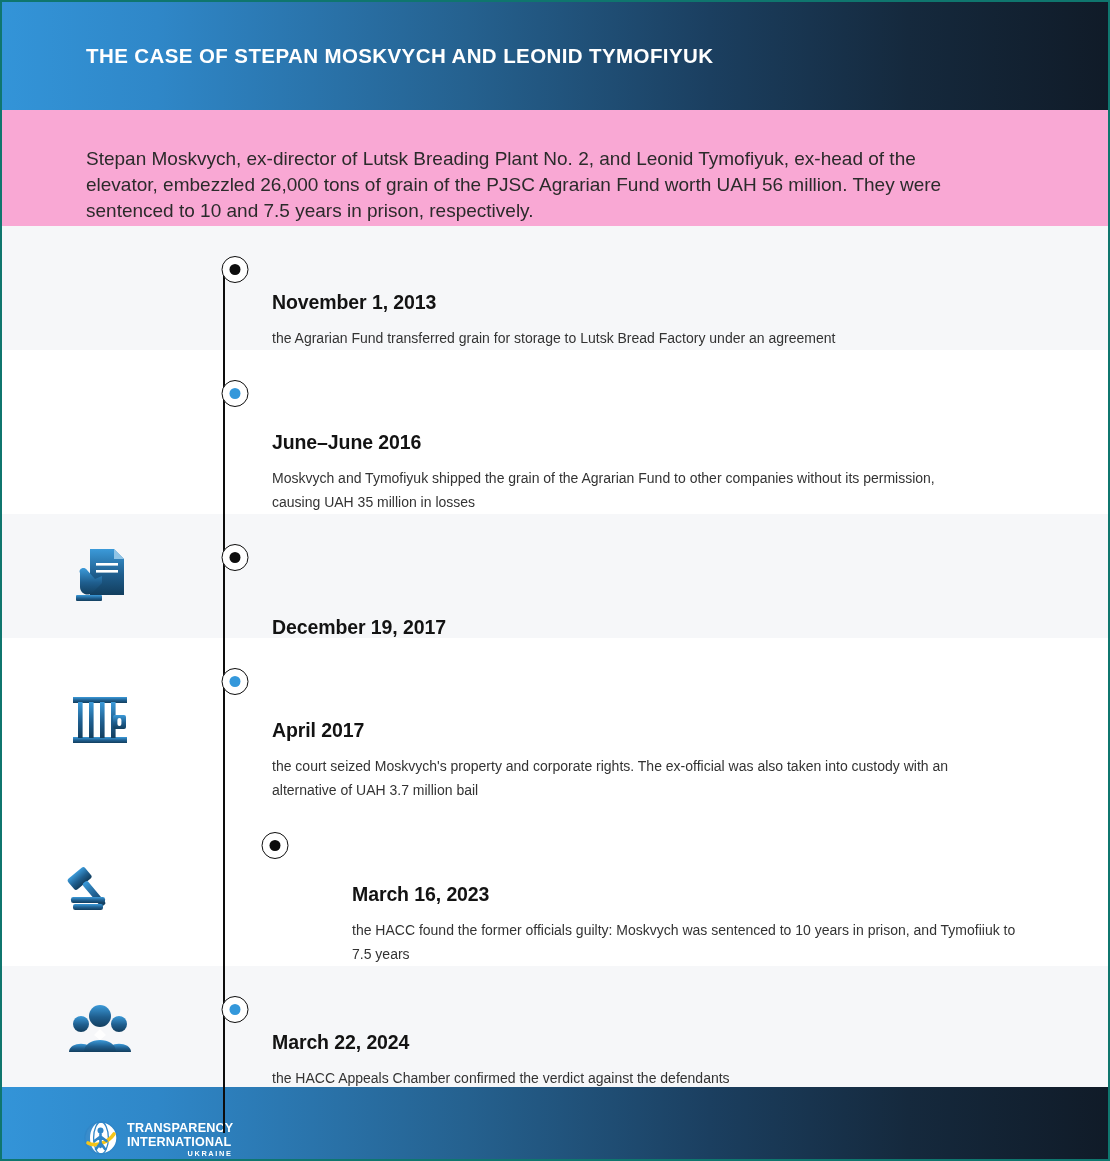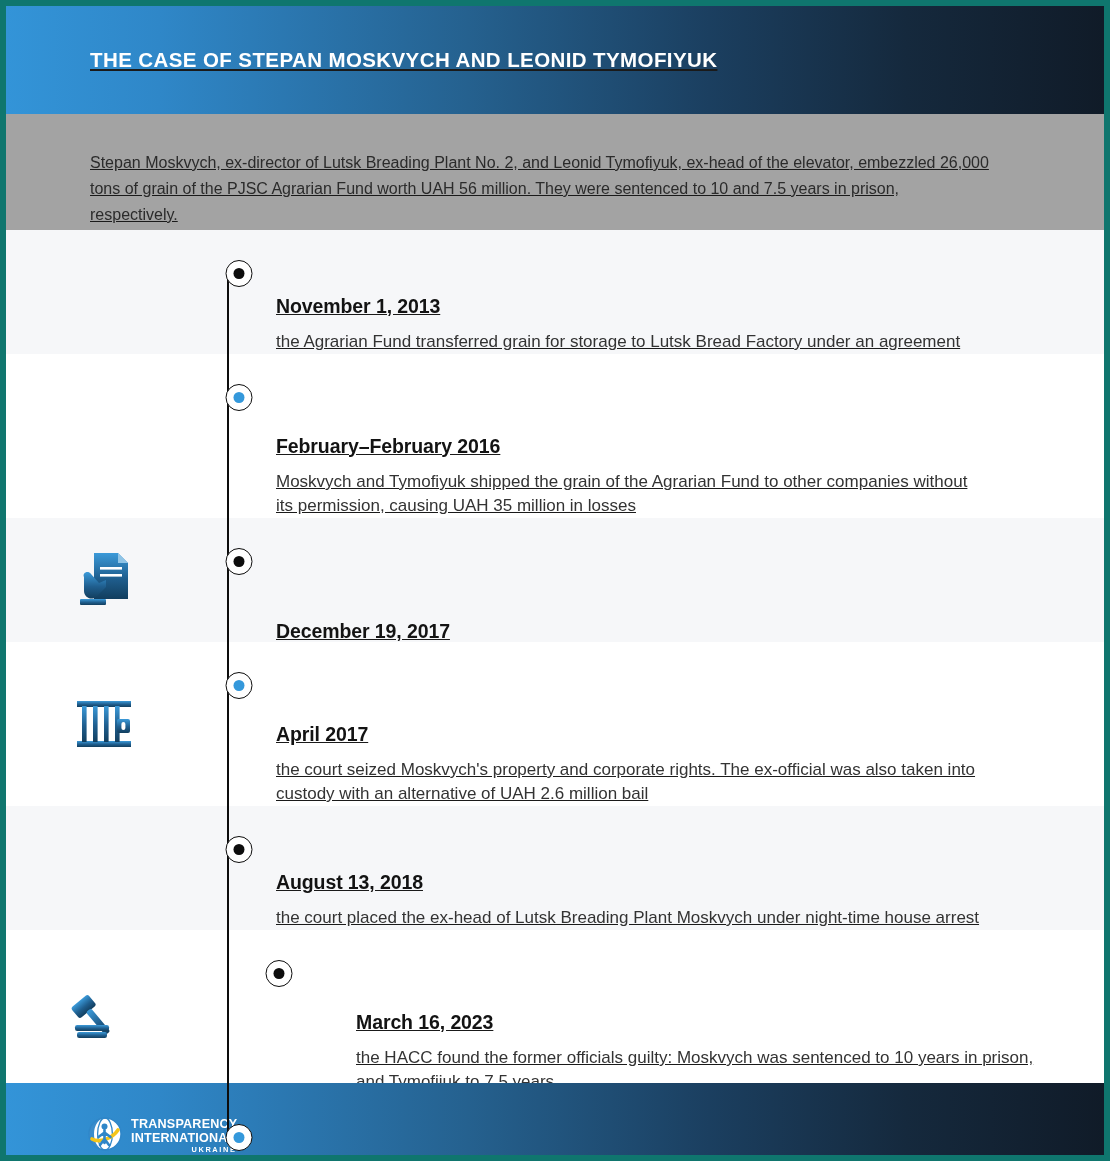--- a/index.html
+++ b/index.html
@@ -7,24 +7,23 @@
   body {
     font-family:"Liberation Sans", sans-serif;
     background:#ffffff;
     color:#1a1a1a;
     overflow:hidden;
   }
   .page {
     position:relative;
     width:1110px;
     height:1161px;
-    background:#a3a3a3;
-    border:6px solid #0f766e;
+    background:#f9a8d4;
+    border:2px solid #0f766e;
     overflow:hidden;
-    text-decoration:underline;
   }
 
   
   .header {
     position:relative;
     height:108px;
     background:linear-gradient(90deg,#3394d8 0%,#2f87c8 14%,#25618f 42%,#1b3f60 64%,#15293d 82%,#101b28 100%);
     display:flex;
     align-items:center;
   }
@@ -37,21 +36,21 @@
     text-transform:uppercase;
     line-height:1.1;
   }
 
   
   .intro {
     padding:36px 84px 0 84px;
     height:116px;
   }
   .intro-text {
-    font-size:16px;
+    font-size:19px;
     line-height:26px;
     color:#2b2b2b;
     max-width:900px;
   }
 
   
   .timeline {
     position:relative;
     width:100%;
   }
@@ -116,21 +115,21 @@
 
   .ev-date {
     font-size:19.5px;
     font-weight:bold;
     color:#131313;
     letter-spacing:-0.1px;
     line-height:1.1;
   }
   .ev-desc {
     margin-top:13px;
-    font-size:17px;
+    font-size:14px;
     line-height:24px;
     color:#333333;
     max-width:712px;
   }
 
   
   .icon-wrap { width:72px; height:72px; display:flex; align-items:center; justify-content:center; }
   .icon-wrap.empty { visibility:hidden; }
 
   
@@ -195,21 +194,21 @@
       <div class="row plain" style="height: 164px;">
         <div class="col-icon">
           <span class="icon-wrap empty"></span>
         </div>
         <div class="col-marker">
           <div class="marker" style="top: 30px;">
             <div class="dot blue"></div>
           </div>
         </div>
         <div class="col-body" style="padding-top: 30px;">
-          <div class="ev-date">February–February 2016</div>
+          <div class="ev-date">June–June 2016</div>
           <div class="ev-desc">Moskvych and Tymofiyuk shipped the grain of the Agrarian Fund to other companies without its permission, causing UAH 35 million in losses</div>
         </div>
       </div>
       <div class="row shaded" style="height: 124px;">
         <div class="col-icon">
           <span class="icon-wrap">
             <svg width="56" height="62" viewBox="0 0 56 62">
               <defs>
                 <linearGradient id="g1" x1="0" y1="0" x2="0" y2="1">
                   <stop offset="0%" stop-color="#3b9ad9"></stop>
@@ -257,35 +256,21 @@
             </svg>
           </span>
         </div>
         <div class="col-marker">
           <div class="marker" style="top: 30px;">
             <div class="dot blue"></div>
           </div>
         </div>
         <div class="col-body" style="padding-top: 30px;">
           <div class="ev-date">April 2017</div>
-          <div class="ev-desc">the court seized Moskvych's property and corporate rights. The ex-official was also taken into custody with an alternative of UAH 2.6 million bail</div>
-        </div>
-      </div>
-      <div class="row shaded" style="height: 124px;">
-        <div class="col-icon">
-          <span class="icon-wrap empty"></span>
-        </div>
-        <div class="col-marker">
-          <div class="marker" style="top: 30px;">
-            <div class="dot black"></div>
-          </div>
-        </div>
-        <div class="col-body" style="padding-top: 30px;">
-          <div class="ev-date">August 13, 2018</div>
-          <div class="ev-desc">the court placed the ex-head of Lutsk Breading Plant Moskvych under night-time house arrest</div>
+          <div class="ev-desc">the court seized Moskvych's property and corporate rights. The ex-official was also taken into custody with an alternative of UAH 3.7 million bail</div>
         </div>
       </div>
       <div class="row plain" style="height: 164px; gap: 40px;">
         <div class="col-icon">
           <span class="icon-wrap">
             <svg width="66" height="62" viewBox="0 0 66 62">
               <defs>
                 <linearGradient id="g3" x1="0" y1="0" x2="0" y2="1">
                   <stop offset="0%" stop-color="#3b9ad9"></stop>
                   <stop offset="55%" stop-color="#1f5e8e"></stop>

